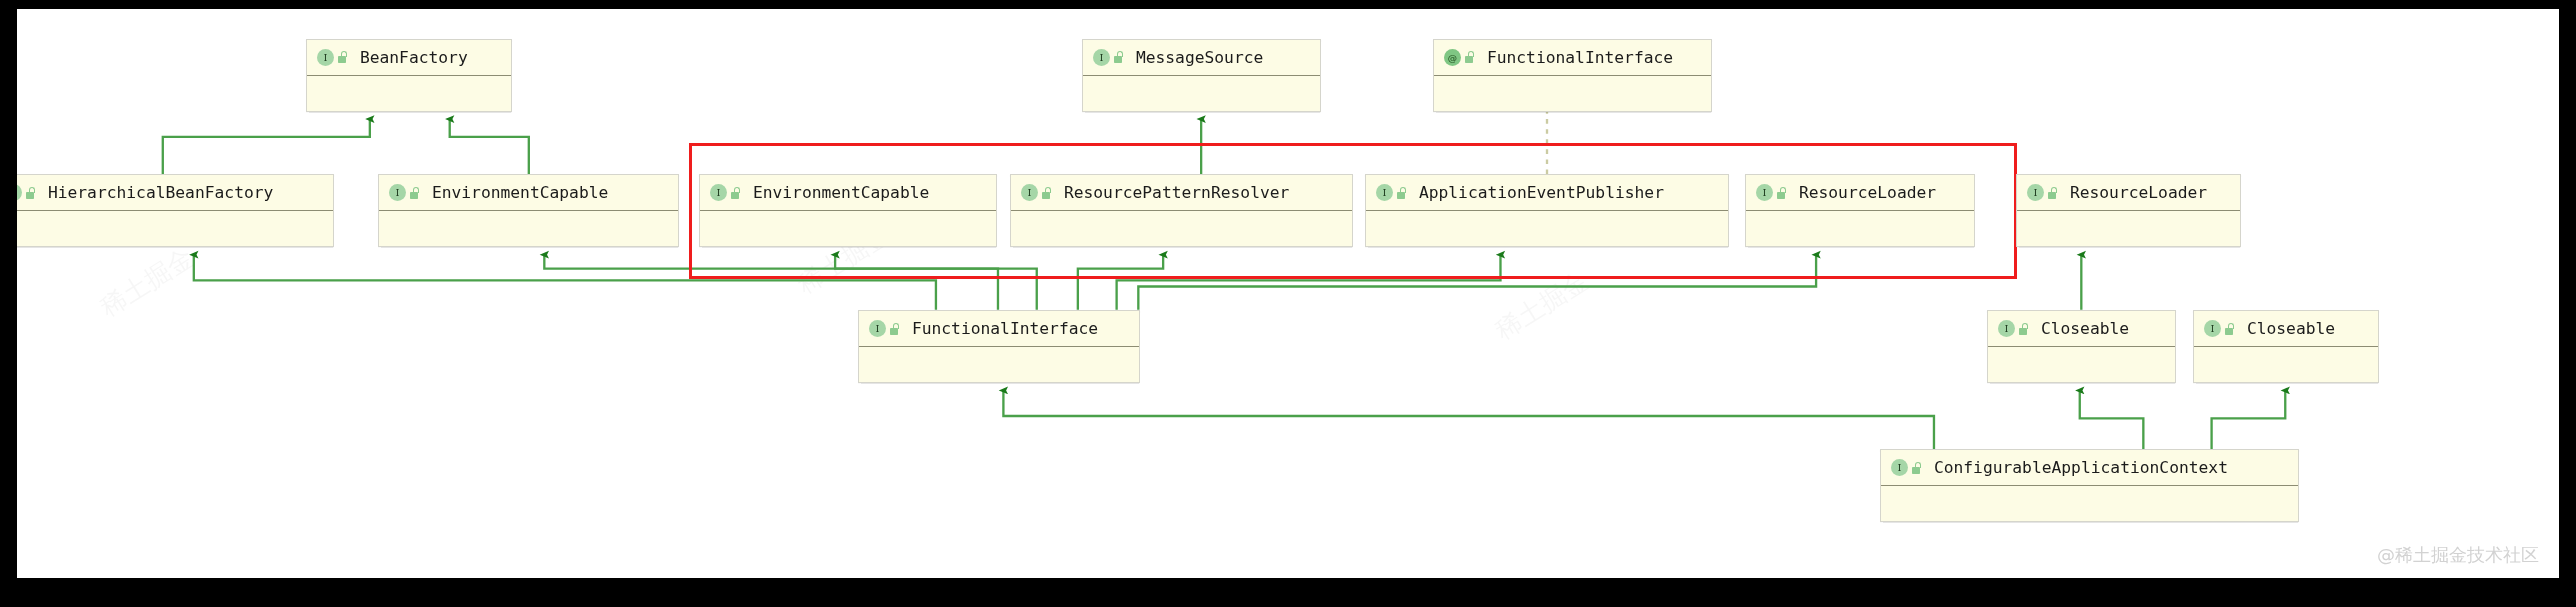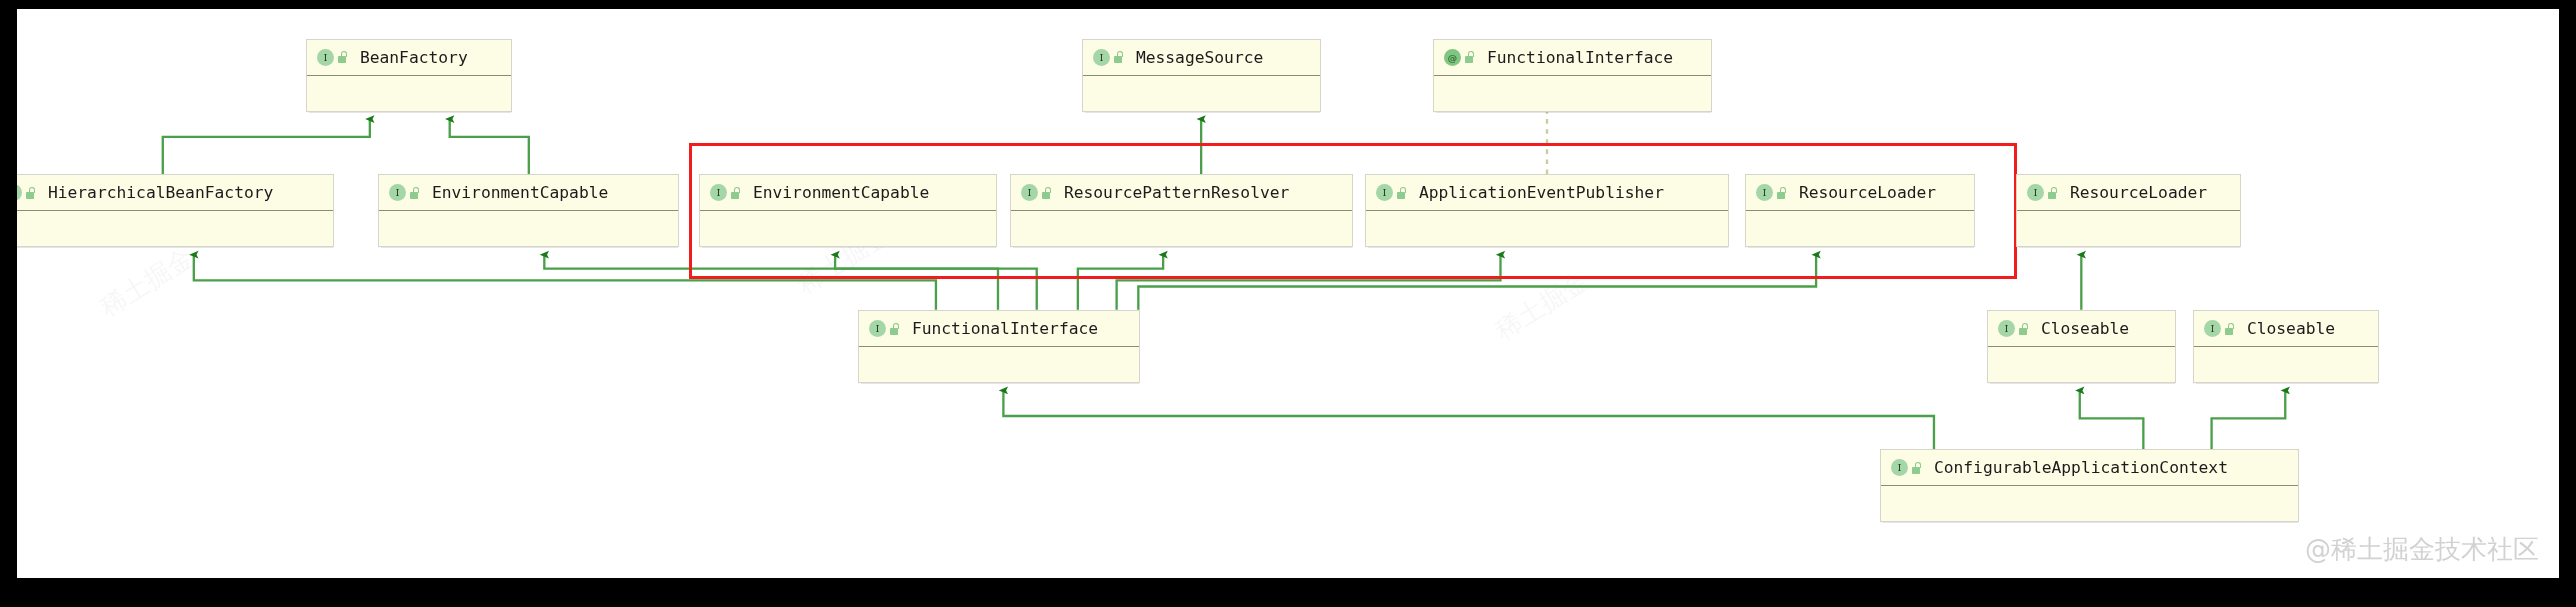--- a/index.html
+++ b/index.html
@@ -108,21 +108,21 @@
     position: absolute;
     border: 3.9px solid #ef1d1d;
     box-sizing: border-box;
     background: transparent;
   }
   #watermark {
     position: absolute;
     right: 20px;
     bottom: 11px;
     color: #d2d2d2;
-    font-size: 26px;
+    font-size: 18px;
     font-family: "DejaVu Sans", "Liberation Sans", sans-serif;
     white-space: nowrap;
   }
   .diag-watermark {
     position: absolute;
     color: rgba(0,0,0,0.035);
     font-size: 26px;
     transform: rotate(-32deg);
     white-space: nowrap;
     font-family: "DejaVu Sans", "Liberation Sans", sans-serif;

